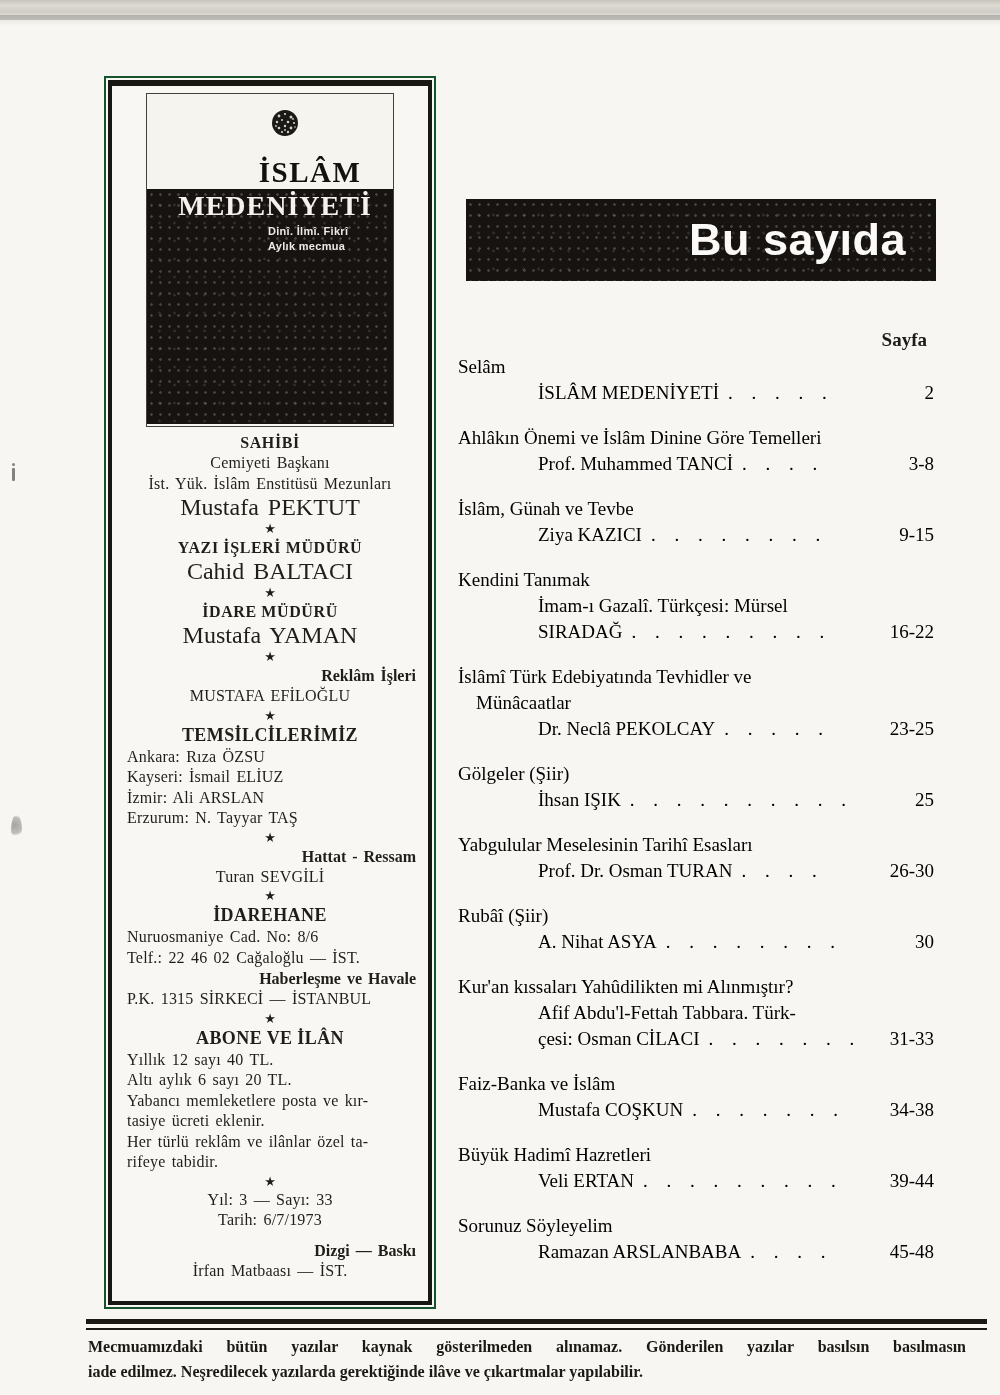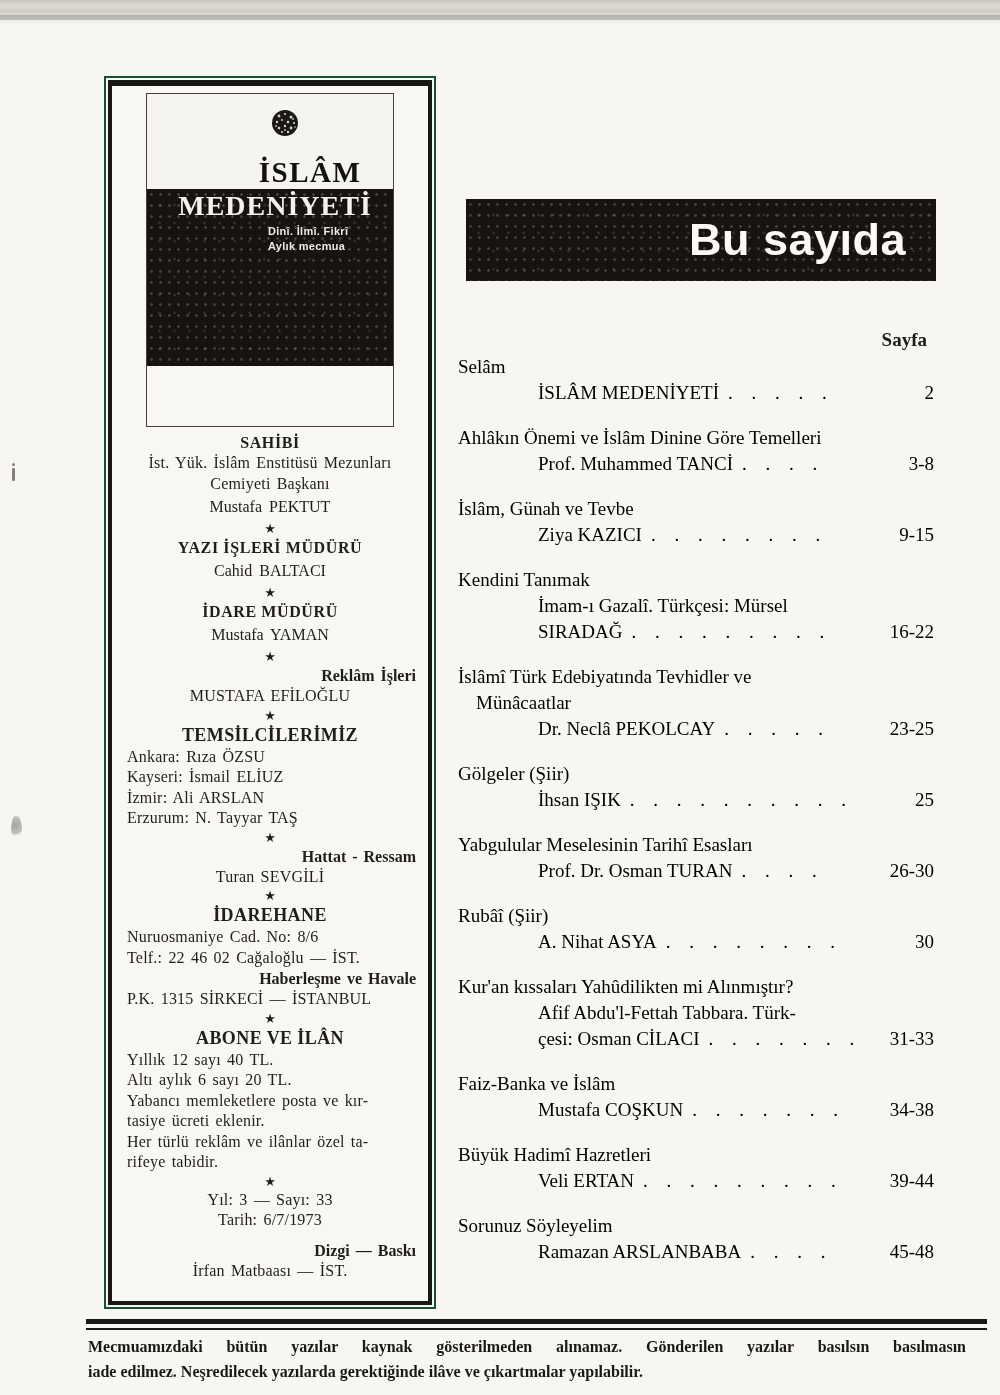--- a/index.html
+++ b/index.html
@@ -28,33 +28,33 @@
   .rosette-wrap{position:absolute;top:13px;left:138px;transform:translateX(-50%);line-height:0;}
   .cover-t1{position:absolute;bottom:0;left:163px;transform:translateX(-50%);
     font-size:29px;font-weight:700;letter-spacing:1.5px;color:#14120e;white-space:nowrap;}
   .speckle{
     background-color:#171310;
     background-image:
       radial-gradient(rgba(255,255,255,.20) 1px,transparent 1.4px),
       radial-gradient(rgba(255,255,255,.11) 1px,transparent 1.5px);
     background-size:9px 11px,15px 18px;
     background-position:0 0,5px 7px;}
-  .cover-black{height:177px;position:relative;color:#f4f2ed;}
+  .cover-black{height:235px;position:relative;color:#f4f2ed;}
   .cover-t2{position:absolute;top:1px;left:128px;transform:translateX(-50%);
     font-size:28px;font-weight:700;letter-spacing:1px;white-space:nowrap;}
   .cover-sub{position:absolute;top:35px;left:121px;text-align:left;
     font-family:"Liberation Sans",sans-serif;font-weight:700;font-size:11px;line-height:15px;
     color:#eceae5;letter-spacing:.3px;}
   
   .masthead{margin-top:6px;text-align:center;padding:0 12px;color:#201e19;}
   .mh-line{white-space:nowrap;}
   .mh-left{text-align:left;padding-left:3px;}
   .mh-heading{font-size:16px;font-weight:700;line-height:21px;letter-spacing:.6px;}
   .mh-heading-lg{font-size:18px;font-weight:700;line-height:23px;letter-spacing:.4px;}
-  .mh-name{font-size:16px;line-height:26px;word-spacing:3px;}
+  .mh-name{font-size:24px;line-height:26px;word-spacing:3px;}
   .mh-text{font-size:16px;line-height:20.5px;word-spacing:2px;letter-spacing:.2px;}
   .mh-bold{font-size:16px;font-weight:700;line-height:21px;word-spacing:2px;text-align:right;}
   .mh-star{font-size:13px;line-height:17px;}
   .mh-gap{margin-top:9px;}
   
   .banner{position:absolute;left:466px;top:199px;width:470px;height:82px;
     display:flex;align-items:center;justify-content:flex-end;box-sizing:border-box;padding-right:30px;}
   .banner-text{font-family:"Liberation Sans",sans-serif;font-weight:700;font-size:45px;
     color:#fbfaf8;letter-spacing:.5px;}
   .sayfa{position:absolute;top:329px;left:458px;width:469px;text-align:right;
@@ -117,22 +117,22 @@
           <div class="cover-t2">MEDENİYETİ</div>
           <div class="cover-sub">
             <div>Dinî. İlmî. Fikrî</div>
             <div>Aylık mecmua</div>
           </div>
         </div>
       </div>
 
       <div class="masthead" id="masthead">
           <div class="mh-line mh-heading">SAHİBİ</div>
+          <div class="mh-line mh-text">Cemiyeti Başkanı</div>
           <div class="mh-line mh-text">İst. Yük. İslâm Enstitüsü Mezunları</div>
-          <div class="mh-line mh-text">Cemiyeti Başkanı</div>
           <div class="mh-line mh-name">Mustafa PEKTUT</div>
           <div class="mh-line mh-star">★</div>
           <div class="mh-line mh-heading">YAZI İŞLERİ MÜDÜRÜ</div>
           <div class="mh-line mh-name">Cahid BALTACI</div>
           <div class="mh-line mh-star">★</div>
           <div class="mh-line mh-heading">İDARE MÜDÜRÜ</div>
           <div class="mh-line mh-name">Mustafa YAMAN</div>
           <div class="mh-line mh-star">★</div>
           <div class="mh-line mh-bold">Reklâm İşleri</div>
           <div class="mh-line mh-text">MUSTAFA EFİLOĞLU</div>

